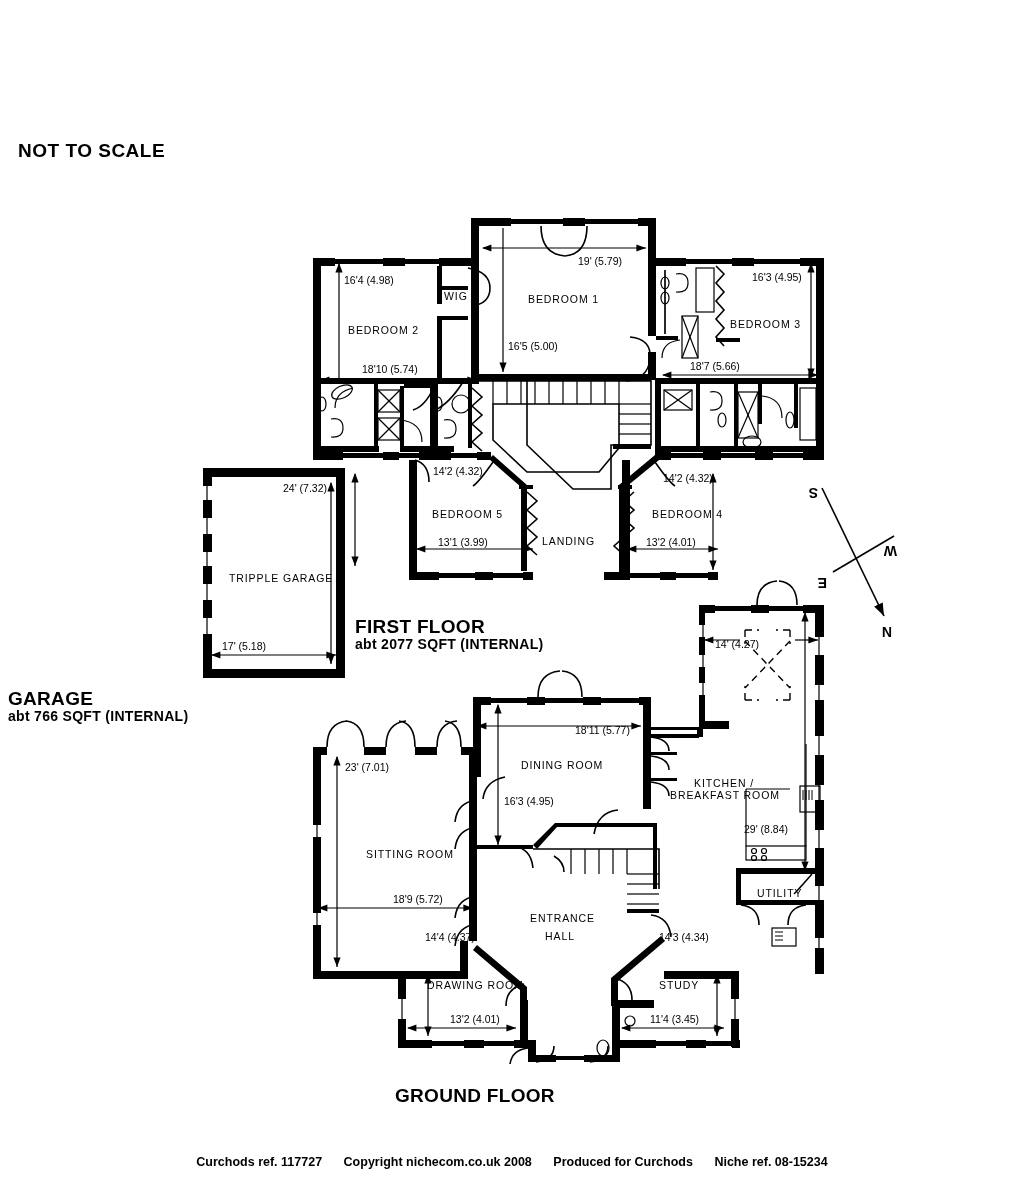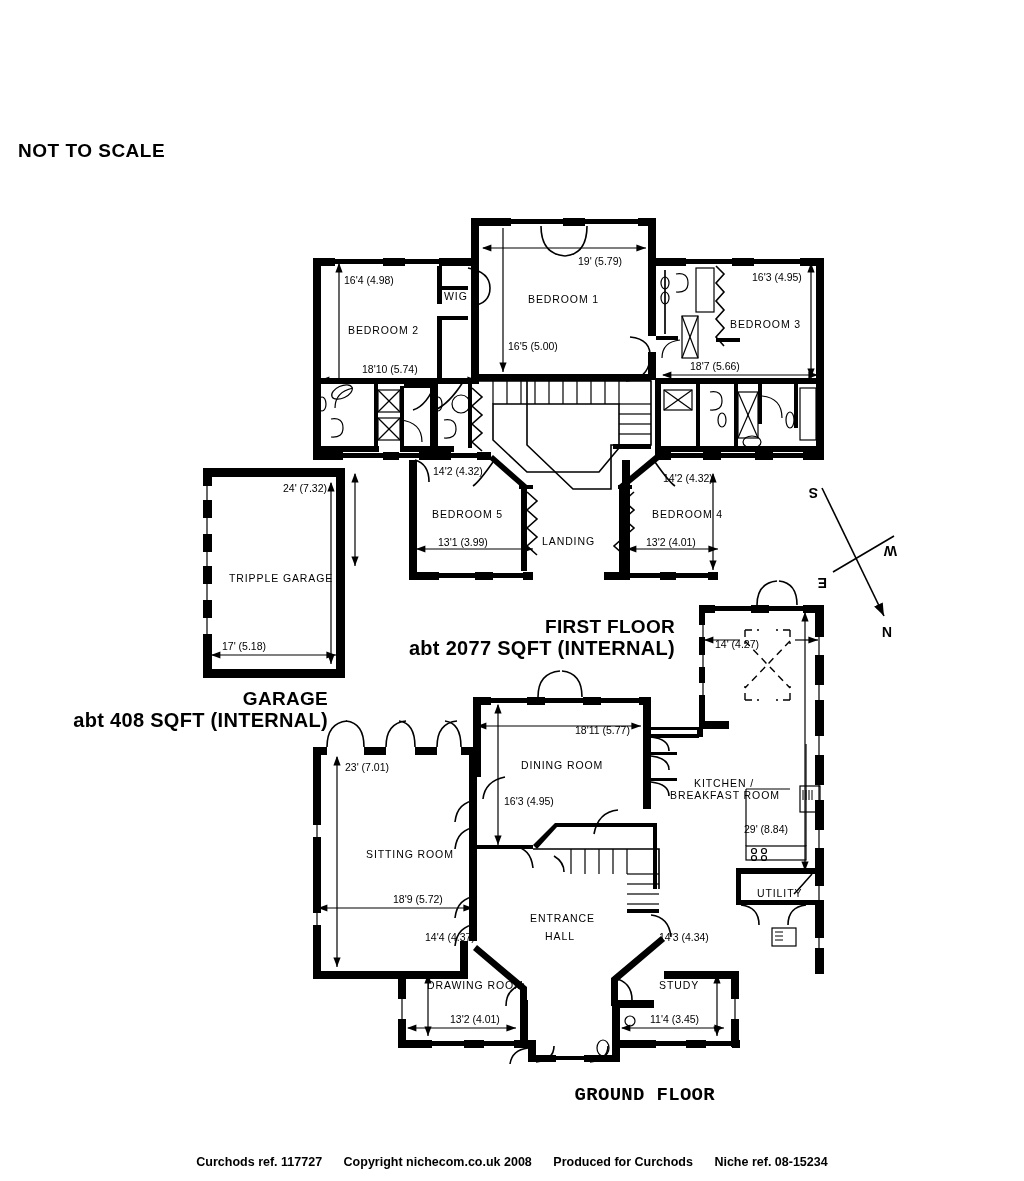--- a/index.html
+++ b/index.html
@@ -1,24 +1,24 @@
 <!DOCTYPE html>
 <html><head>
 <meta charset="utf-8">
 <style>
   html,body{margin:0;padding:0;background:#ffffff;}
   body{width:1024px;height:1181px;position:relative;font-family:"Liberation Sans",sans-serif;color:#000;}
   #sheet{position:absolute;inset:0;width:1012px;height:1181px;}
   .nts{position:absolute;left:18px;top:140px;font-size:19px;font-weight:bold;letter-spacing:.5px;}
-  .ftitle{position:absolute;text-align:right;font-weight:bold;line-height:1.12;}
+  .ftitle{position:absolute;text-align:left;font-weight:bold;line-height:1.12;}
   .ftitle .l1{font-size:19px;display:block;letter-spacing:.3px;}
-  .ftitle .l2{font-size:20px;display:block;letter-spacing:.3px;}
+  .ftitle .l2{font-size:14px;display:block;letter-spacing:.3px;}
   #t-first{left:355px;top:616px;width:320px;}
   #t-garage{left:8px;top:688px;width:320px;}
-  #t-ground{left:395px;top:1085px;width:320px;font-family:Liberation Mono, monospace;}
+  #t-ground{left:395px;top:1085px;width:320px;}
   .footer{position:absolute;left:0;top:1155px;width:1024px;text-align:center;font-size:12.5px;font-weight:bold;}
   .footer span{margin:0 9px;}
   svg{position:absolute;left:0;top:0;}
   .w{fill:#000;}
   .thin{fill:none;stroke:#000;stroke-width:1.6;}
   .thinner{fill:none;stroke:#000;stroke-width:1.2;}
   .dim{font-size:10.5px;font-family:"Liberation Sans",sans-serif;}
   .rl{font-size:10.5px;font-family:"Liberation Sans",sans-serif;letter-spacing:.9px;}
   .cmp{font-size:14px;font-weight:bold;font-family:"Liberation Sans",sans-serif;}
   .dash{fill:none;stroke:#000;stroke-width:1.4;stroke-dasharray:7 5;}
@@ -599,21 +599,21 @@
     </g>
   </svg>
 
   <div class="ftitle" id="t-first">
     <span class="l1">FIRST FLOOR</span>
     <span class="l2">abt 2077 SQFT (INTERNAL)</span>
   </div>
 
   <div class="ftitle" id="t-garage">
     <span class="l1">GARAGE</span>
-    <span class="l2">abt 408 SQFT (INTERNAL)</span>
+    <span class="l2">abt 766 SQFT (INTERNAL)</span>
   </div>
 
   <div class="ftitle" id="t-ground">
     <span class="l1">GROUND FLOOR</span>
   </div>
 
   <div class="footer">
     <span>Curchods ref. 117727</span>
     <span>Copyright nichecom.co.uk 2008</span>
     <span>Produced for Curchods</span>

